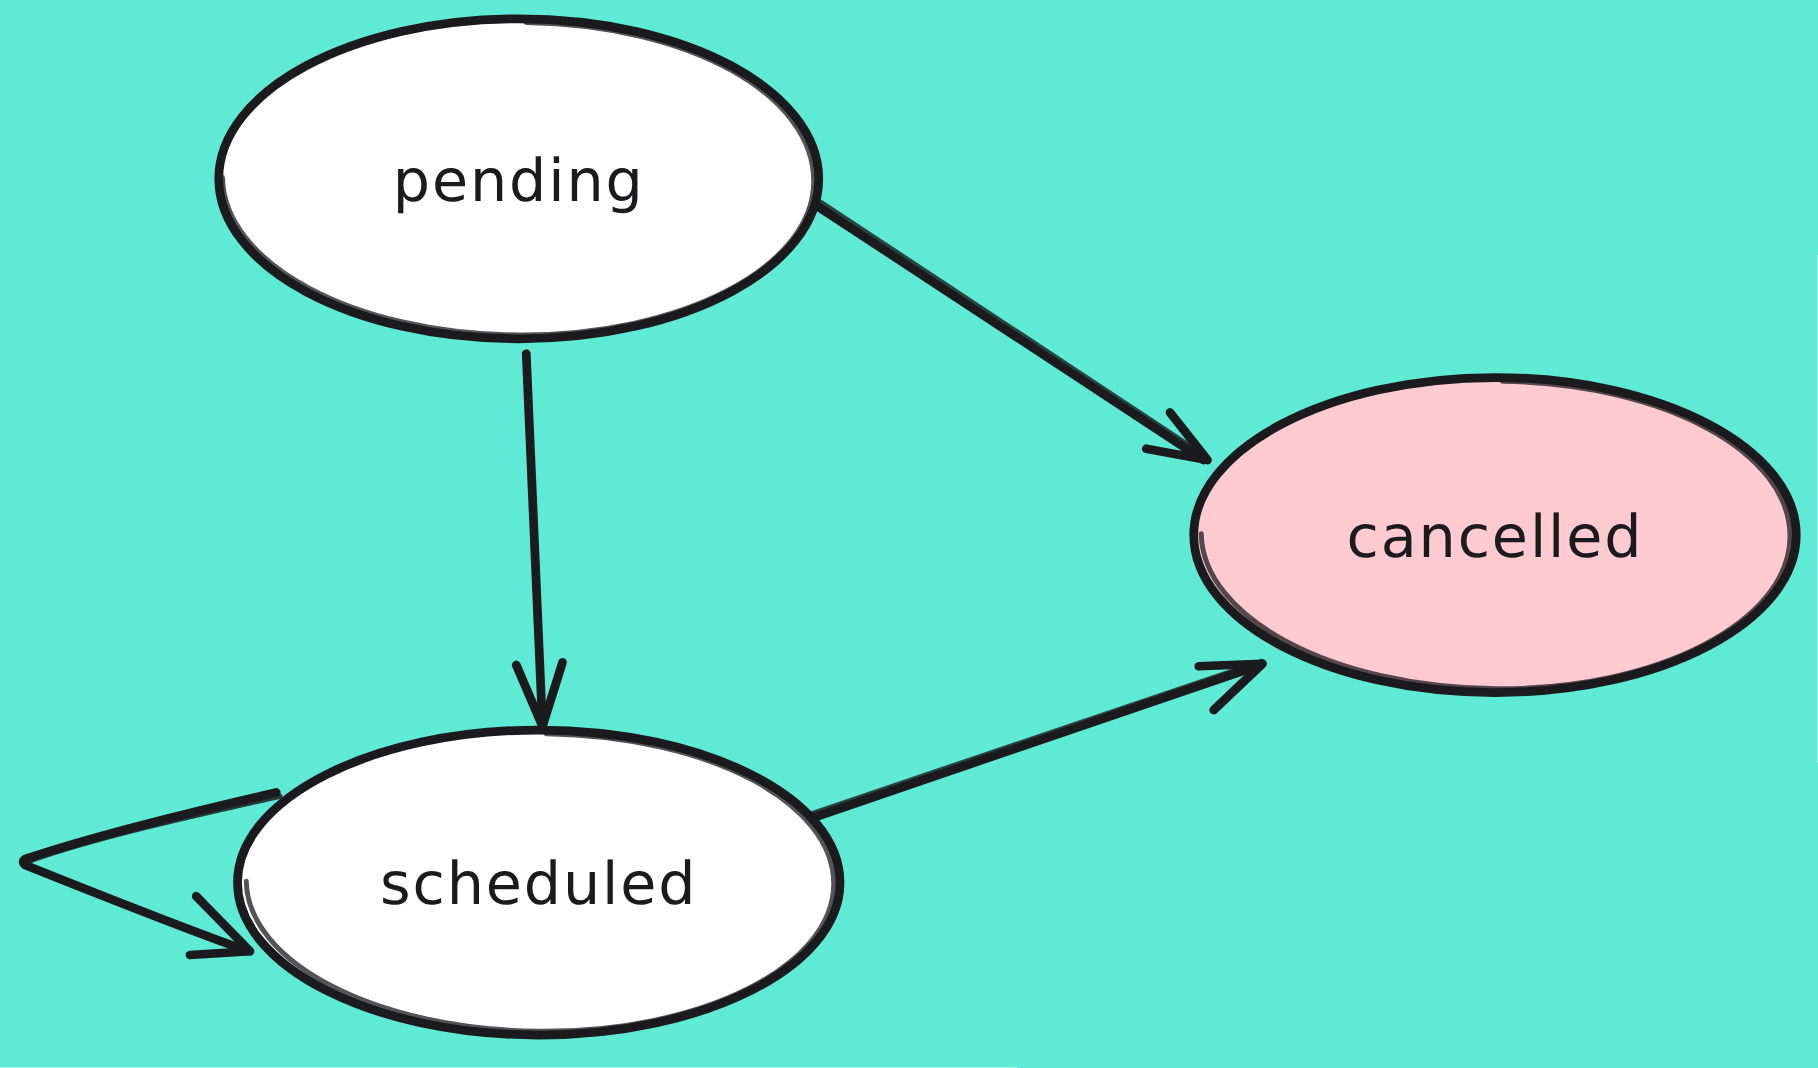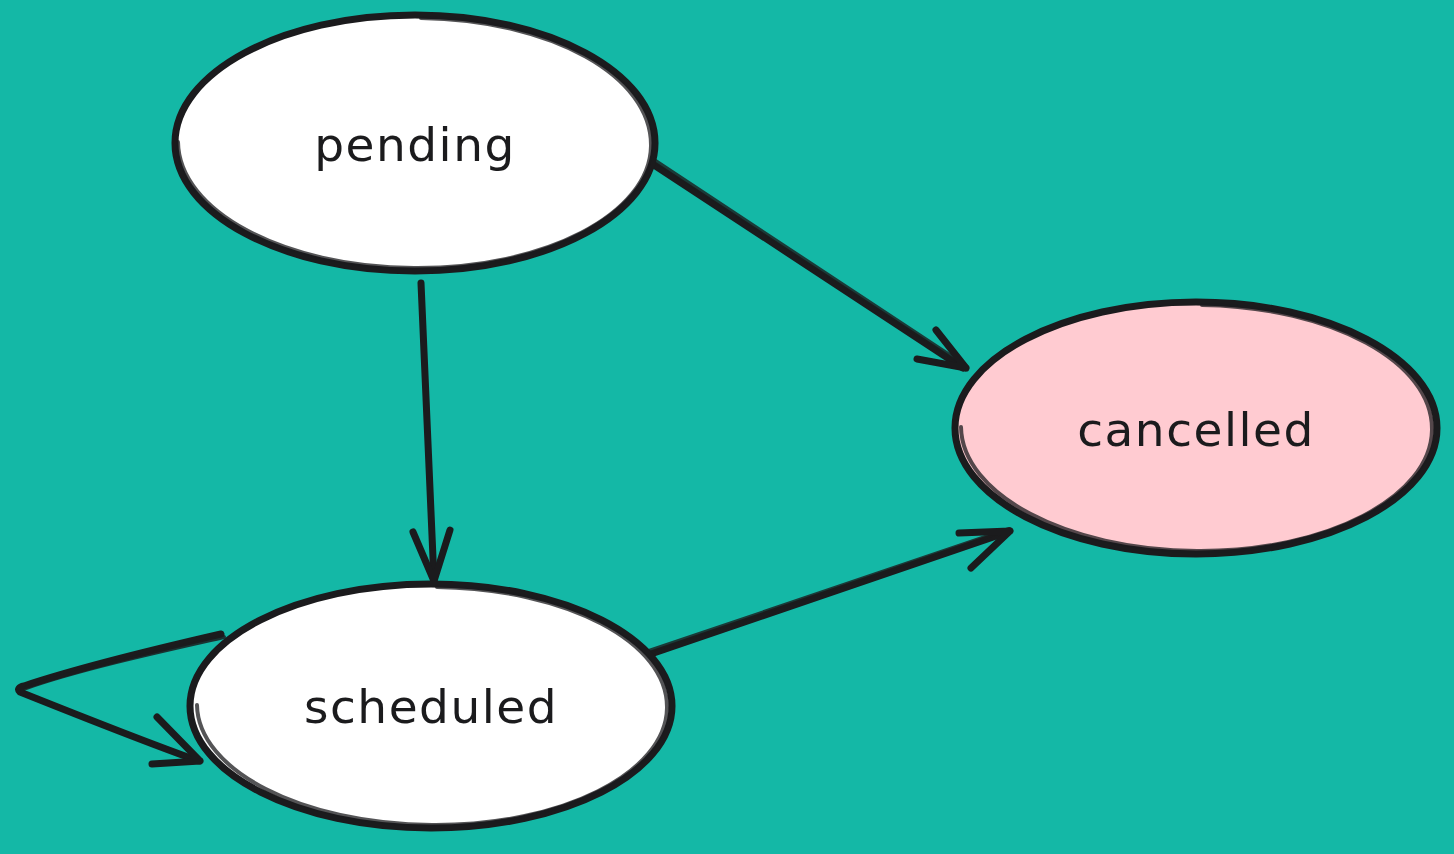--- a/index.html
+++ b/index.html
@@ -10,21 +10,21 @@
   body {
     width: 1454px;
     height: 854px;
     font-family: "DejaVu Sans", sans-serif;
     overflow: hidden;
   }
   #diagram-root {
     position: relative;
     width: 1454px;
     height: 854px;
-    background: #14b8a6;
+    background: #5eead4;
   }
   svg#state-diagram {
     display: block;
     width: 1454px;
     height: 854px;
   }
   .node-shape {
     stroke-linecap: round;
     stroke-linejoin: round;
   }

